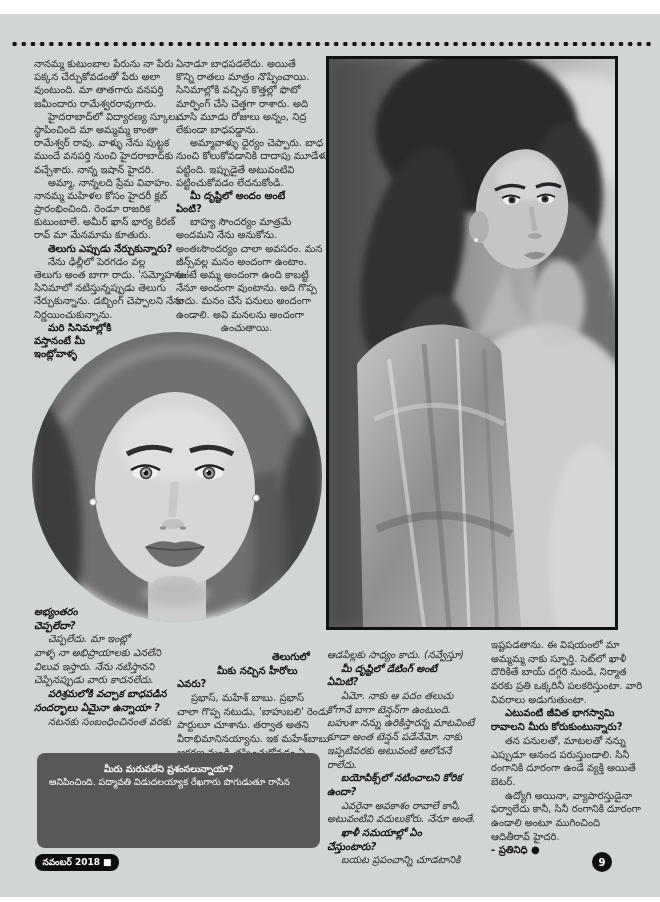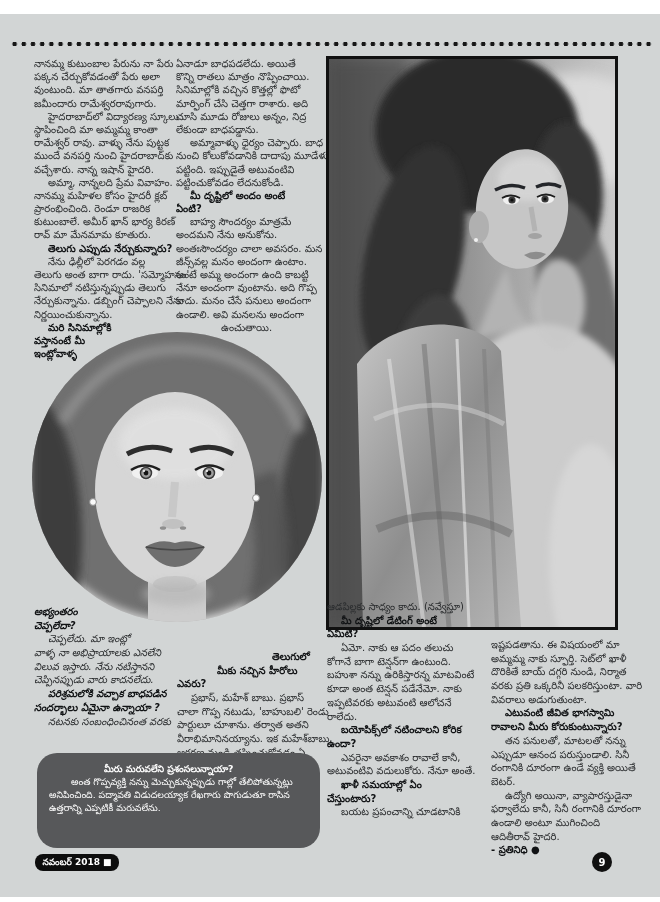--- a/index.html
+++ b/index.html
@@ -12,21 +12,21 @@
   .col{position:absolute;}
   .ln{height:13.2px;line-height:13.2px;font-size:10px;color:#2a2c2e;white-space:nowrap;}
   .col-b .ln{height:13.7px;line-height:13.7px;}
   .q{font-weight:bold;color:#101214;}
   .in{padding-left:14px;}
   .rt{text-align:left;}
   .photo-frame{position:absolute;left:326px;top:56px;width:286px;height:568px;
                border:3px solid #111;background:#888;}
   .inset{position:absolute;left:32px;top:332px;width:290px;height:290px;border-radius:50%;
          overflow:hidden;background:#bbb;}
-  .qbox{position:absolute;left:37px;top:753px;width:283px;height:95px;border-radius:20px;
+  .qbox{position:absolute;left:37px;top:753px;width:283px;height:95px;border-radius:8px;
         background:#57585a;box-sizing:border-box;padding:9px 12px;}
   .qbox .ln{height:13.1px;line-height:13.1px;font-size:9.3px;color:#ffffff;}
   .qbox .q{color:#ffffff;}
   .issue{position:absolute;left:35px;top:854px;height:17px;min-width:84px;border-radius:8px;
          background:#0d0d0d;color:#fff;font-size:9px;font-weight:bold;
          display:flex;align-items:center;justify-content:center;padding:0 7px;box-sizing:border-box;}
   .pageno{position:absolute;left:592px;top:852px;width:20px;height:20px;border-radius:50%;
           background:#101010;color:#fff;font-size:10px;font-weight:bold;
           display:flex;align-items:center;justify-content:center;}
   svg{display:block;}
@@ -205,21 +205,21 @@
   <div class="col col-b" style="left:177px;top:650px;width:147px;">
       <div class="ln q" style="padding-left: 95px;">తెలుగులో</div>
       <div class="ln q" style="padding-left: 40px;">మీకు నచ్చిన హీరోలు</div>
       <div class="ln q">ఎవరు?</div>
       <div class="ln in">ప్రభాస్, మహేశ్ బాబు. ప్రభాస్</div>
       <div class="ln ">చాలా గొప్ప నటుడు, 'బాహుబలి' రెండు</div>
       <div class="ln ">పార్టులూ చూశాను. తర్వాత అతని</div>
       <div class="ln ">వీరాభిమానినయ్యాను. ఇక మహేశ్‌బాబు</div>
       <div class="ln ">ఆకర్షణ నుండి తప్పించుకోవడం ఏ</div>
     </div>
-  <div class="col col-b" style="left:327px;top:600px;width:142px;">
+  <div class="col col-b" style="left:327px;top:648px;width:142px;font-style:italic;">
       <div class="ln ">ఆడపిల్లకు సాధ్యం కాదు. (నవ్వేస్తూ)</div>
       <div class="ln q in">మీ దృష్టిలో డేటింగ్ అంటే</div>
       <div class="ln q">ఏమిటి?</div>
       <div class="ln in">ఏమో. నాకు ఆ పదం తలుచు</div>
       <div class="ln ">కోగానే బాగా టెన్షన్‌గా ఉంటుంది.</div>
       <div class="ln ">బహుశా నన్ను ఉరికిస్తారన్న మాటవింటే</div>
       <div class="ln ">కూడా అంత టెన్షన్ పడేనేమో. నాకు</div>
       <div class="ln ">ఇప్పటివరకు అటువంటి ఆలోచనే</div>
       <div class="ln ">రాలేదు.</div>
       <div class="ln q in">బయోపిక్స్‌లో నటించాలని కోరిక</div>
@@ -244,20 +244,18 @@
       <div class="ln ">బెటర్.</div>
       <div class="ln in">ఉద్యోగి అయినా, వ్యాపారస్తుడైనా</div>
       <div class="ln ">ఫర్వాలేదు కానీ, సినీ రంగానికి దూరంగా</div>
       <div class="ln ">ఉండాలి అంటూ ముగించింది</div>
       <div class="ln ">ఆదితీరావ్ హైదరి.</div>
       <div class="ln q rt">- ప్రతినిధి ●</div>
     </div>
 
   <div class="qbox">
       <div class="ln q" style="padding-left: 55px;">మీరు మరువలేని ప్రశంసలున్నాయా?</div>
-      <div class="ln " style="padding-left: 22px;">అంత గొప్పవ్యక్తి నన్ను మెచ్చుకున్నప్పుడు గాల్లో తేలిపోతున్నట్లు</div>
       <div class="ln ">అనిపించింది. పద్మావతి విడుదలయ్యాక రేఖగారు పొగుడుతూ రాసిన</div>
-      <div class="ln ">ఉత్తరాన్ని ఎప్పటికీ మరువలేను.</div>
     </div>
 
   <div class="issue">నవంబర్ 2018 ■</div>
   <div class="pageno">9</div>
 </div>
 
 </body></html>

